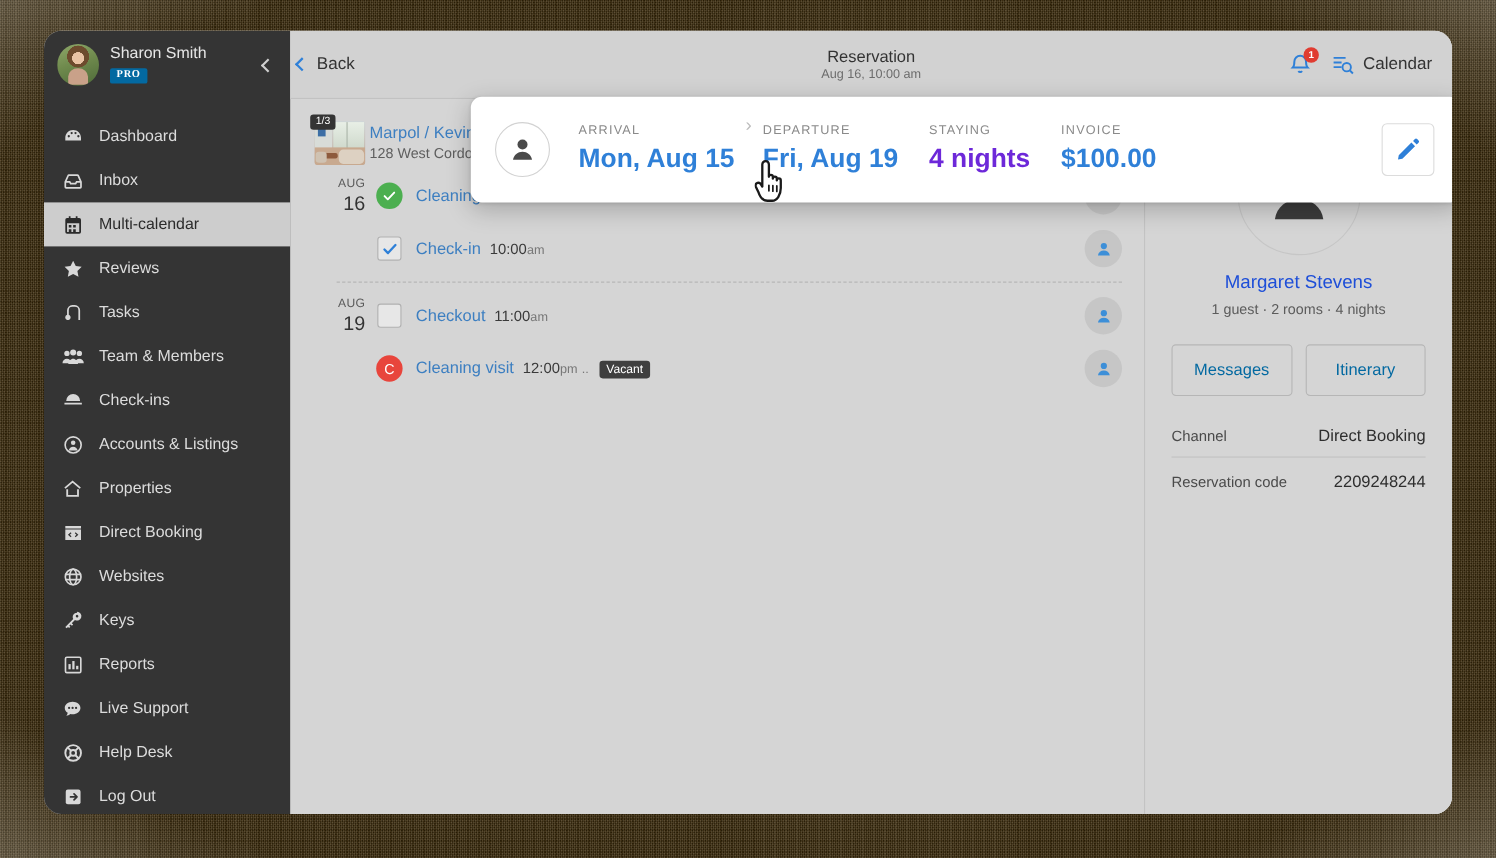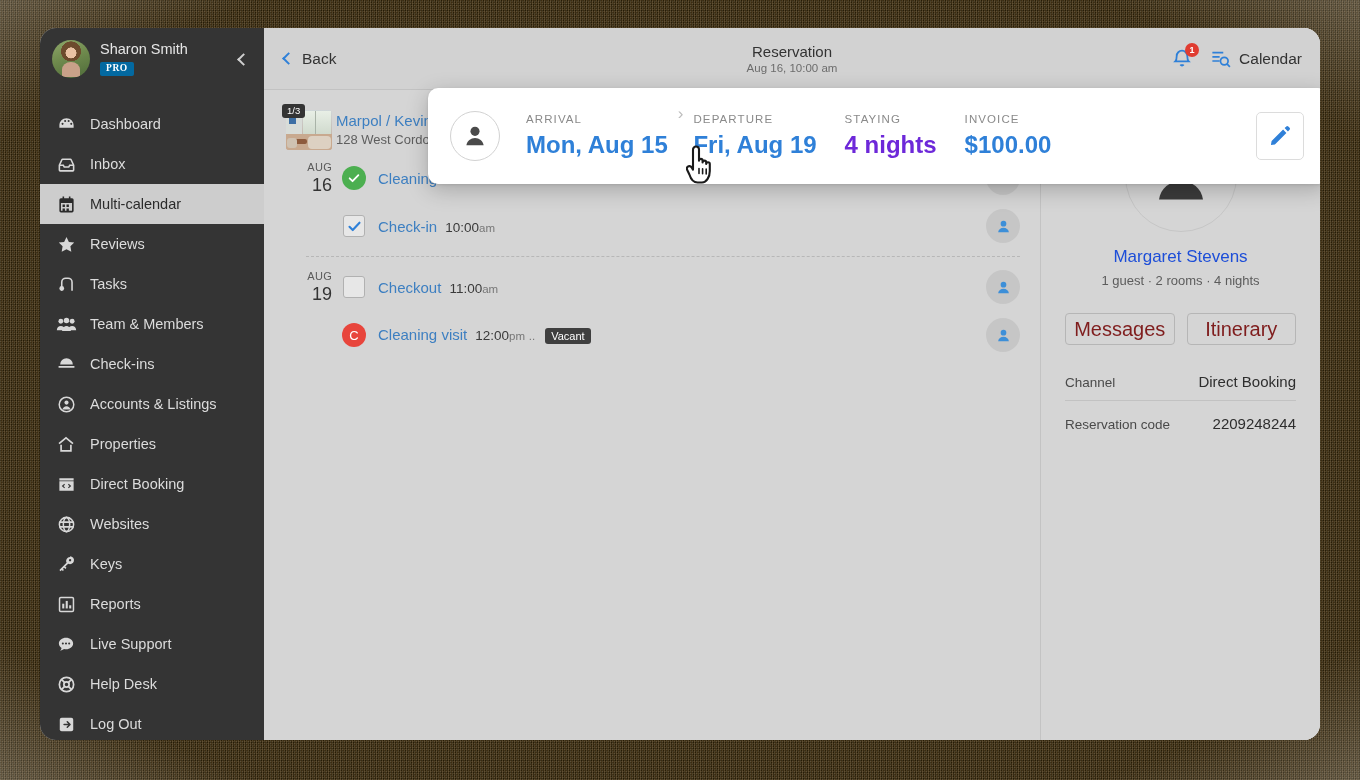--- a/index.html
+++ b/index.html
@@ -144,21 +144,21 @@
   }
 
   
   #topbar {
     height: 62px;
     flex: 0 0 62px;
     background: #d2d2d2;
     border-bottom: 1px solid #c2c2c2;
     display: flex;
     align-items: center;
-    padding: 0 18px 0 20px;
+    padding: 0 18px 0 6px;
     position: relative;
   }
   .back-btn {
     display: flex; align-items: center;
     gap: 9px;
     cursor: pointer;
   }
   .back-chev {
     width: 9px; height: 9px;
     border-left: 2.4px solid #2f80d8;
@@ -372,26 +372,26 @@
     color: #5c5c5c;
     margin-top: 6px;
   }
   .panel-btns {
     display: flex;
     gap: 12px;
     margin-top: 25px;
   }
   .panel-btn {
     flex: 1 1 0;
-    height: 32px;
+    height: 47px;
     border: 1px solid #b6b6b6;
     border-radius: 4px;
     background: transparent;
-    color: #7f1d1d;
-    font-size: 20px;
+    color: #0369a1;
+    font-size: 15px;
     font-family: inherit;
     cursor: pointer;
   }
   .kv {
     display: flex;
     justify-content: space-between;
     align-items: baseline;
     padding: 14px 0 10px 0;
   }
   .kv + .kv { border-top: 1px solid #c2c2c2; }

